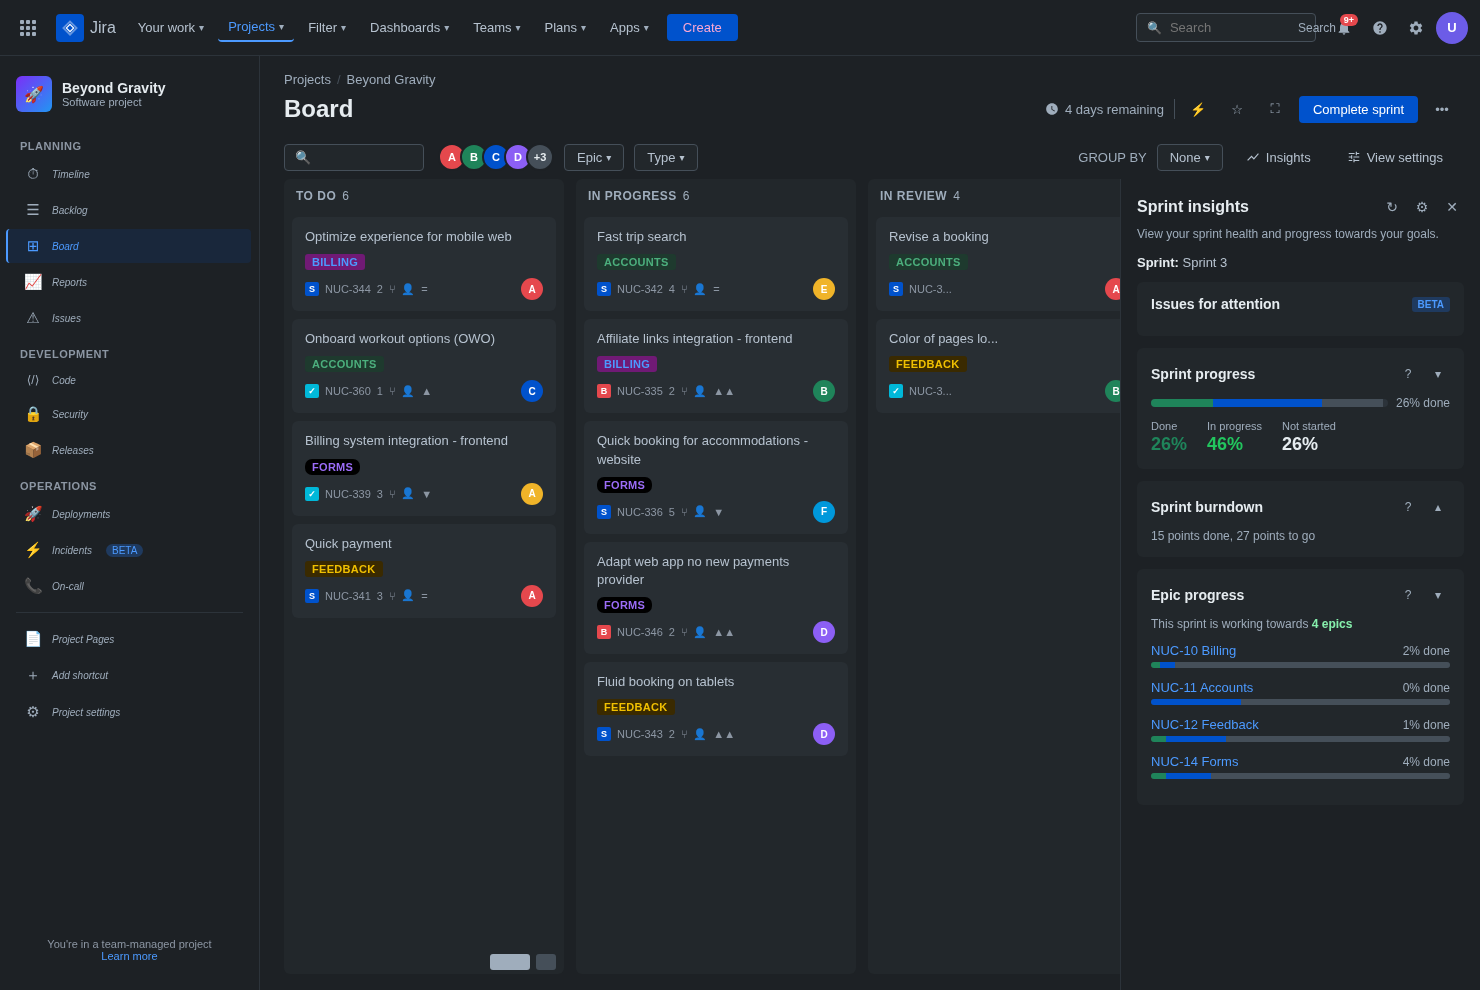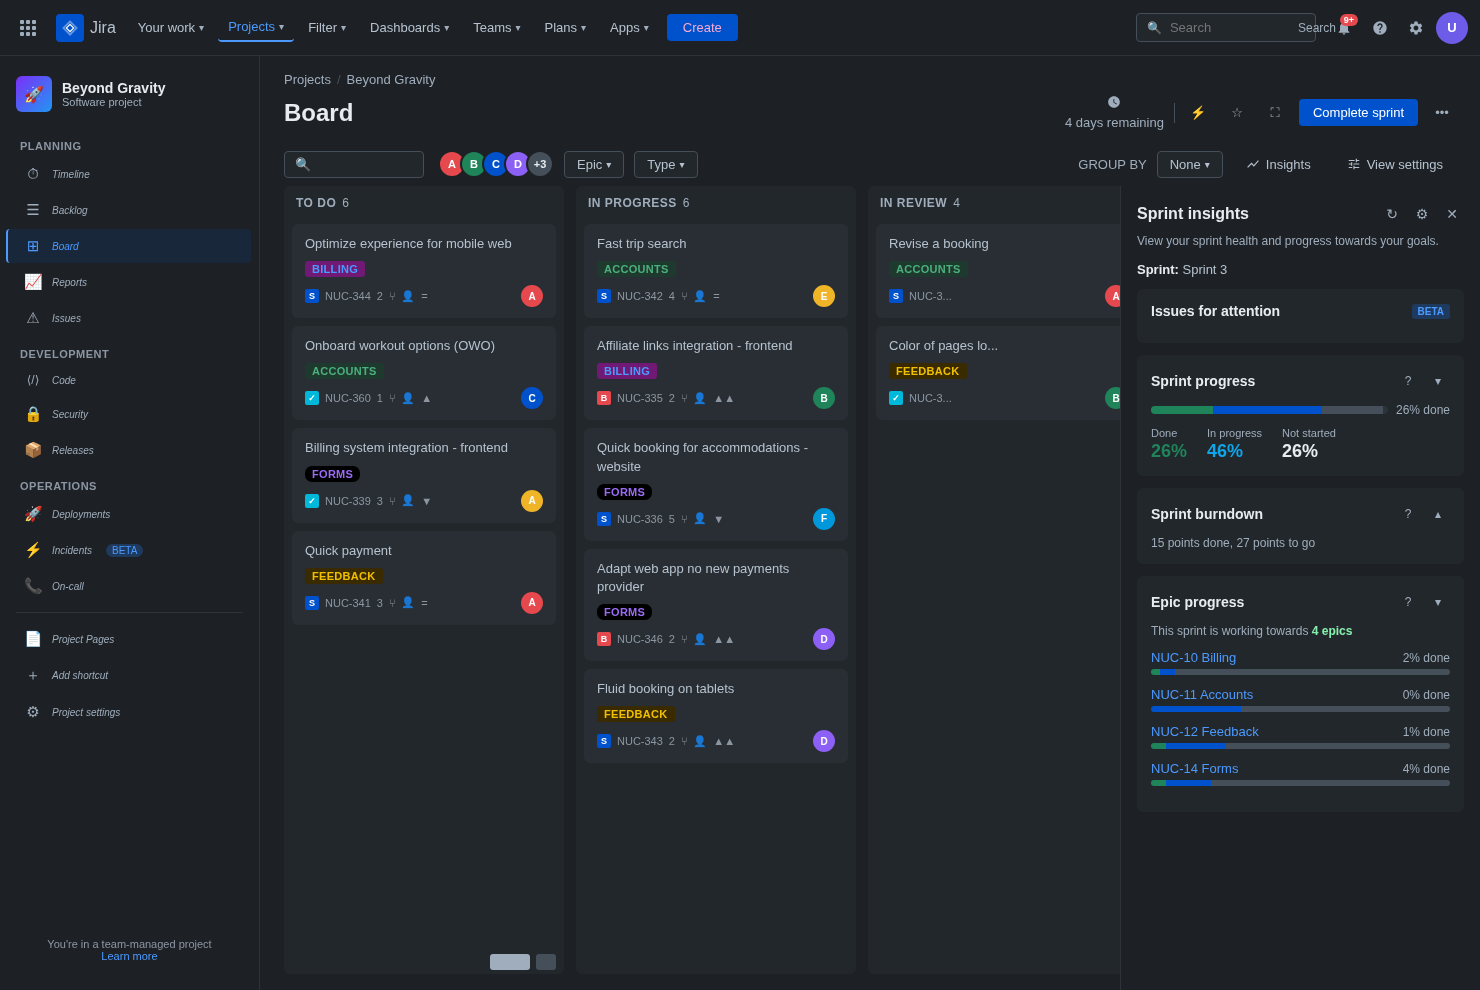--- a/index.html
+++ b/index.html
@@ -47,21 +47,21 @@
     .main-content { flex: 1; display: flex; flex-direction: column; overflow: hidden; background: #1d2125; }
 
     
     .board-header { padding: 16px 24px 0; }
     .breadcrumb { display: flex; align-items: center; gap: 6px; color: #9fadbc; font-size: 13px; margin-bottom: 8px; }
     .breadcrumb a { color: #9fadbc; cursor: pointer; }
     .breadcrumb-sep { color: #454f59; }
     .board-title-row { display: flex; align-items: center; justify-content: space-between; padding-bottom: 12px; }
     .board-title { font-size: 24px; font-weight: 600; color: #e6ecf0; }
     .board-title-actions { display: flex; align-items: center; gap: 10px; }
-    .sprint-timer { display: flex; align-items: center; gap: 6px; color: #9fadbc; font-size: 13px; flex-direction: column; }
+    .sprint-timer { display: flex; align-items: center; gap: 6px; color: #9fadbc; font-size: 13px; }
     .action-icon-btn { width: 28px; height: 28px; border-radius: 4px; display: flex; align-items: center; justify-content: center; cursor: pointer; color: #9fadbc; }
     .complete-sprint-btn { background: #0052cc; color: white; border: none; padding: 6px 14px; border-radius: 4px; cursor: pointer; font-size: 13px; font-weight: 500; }
     .divider-v { width: 1px; height: 20px; background: #454f59; }
 
     
     .board-filters { display: flex; align-items: center; gap: 10px; padding: 8px 24px; }
     .search-filter { display: flex; align-items: center; background: #22272b; border: 1px solid #454f59; border-radius: 4px; padding: 5px 10px; gap: 6px; width: 140px; }
     .search-filter input { background: transparent; border: none; outline: none; color: #b6c2cf; font-size: 13px; width: 100px; }
     .avatar-group { display: flex; align-items: center; margin-left: 4px; }
     .filter-avatar { width: 28px; height: 28px; border-radius: 50%; border: 2px solid #1d2125; margin-left: -6px; cursor: pointer; display: flex; align-items: center; justify-content: center; font-size: 11px; font-weight: bold; color: white; }
@@ -124,21 +124,21 @@
     .progress-segment { height: 100%; }
     .seg-done { background: #1f845a; }
     .seg-progress { background: #0052cc; }
     .seg-notstarted { background: #454f59; }
     .progress-pct { font-size: 12px; color: #9fadbc; white-space: nowrap; }
     .progress-stats { display: flex; gap: 20px; }
     .stat-item { display: flex; flex-direction: column; gap: 2px; }
     .stat-label { font-size: 11px; color: #9fadbc; }
     .stat-value { font-size: 18px; font-weight: 600; color: #e6ecf0; }
     .stat-value.done { color: #1f845a; }
-    .stat-value.inprog { color: #0ea5e9; }
+    .stat-value.inprog { color: #22c55e; }
 
     
     .burndown-subtitle { font-size: 12px; color: #9fadbc; margin-top: 8px; }
 
     
     .epic-intro { font-size: 12px; color: #9fadbc; margin-bottom: 12px; }
     .epic-intro strong { color: #86efac; }
     .epic-item { margin-bottom: 12px; }
     .epic-item-header { display: flex; align-items: center; justify-content: space-between; margin-bottom: 4px; }
     .epic-link { color: #4c9aff; font-size: 13px; cursor: pointer; }

